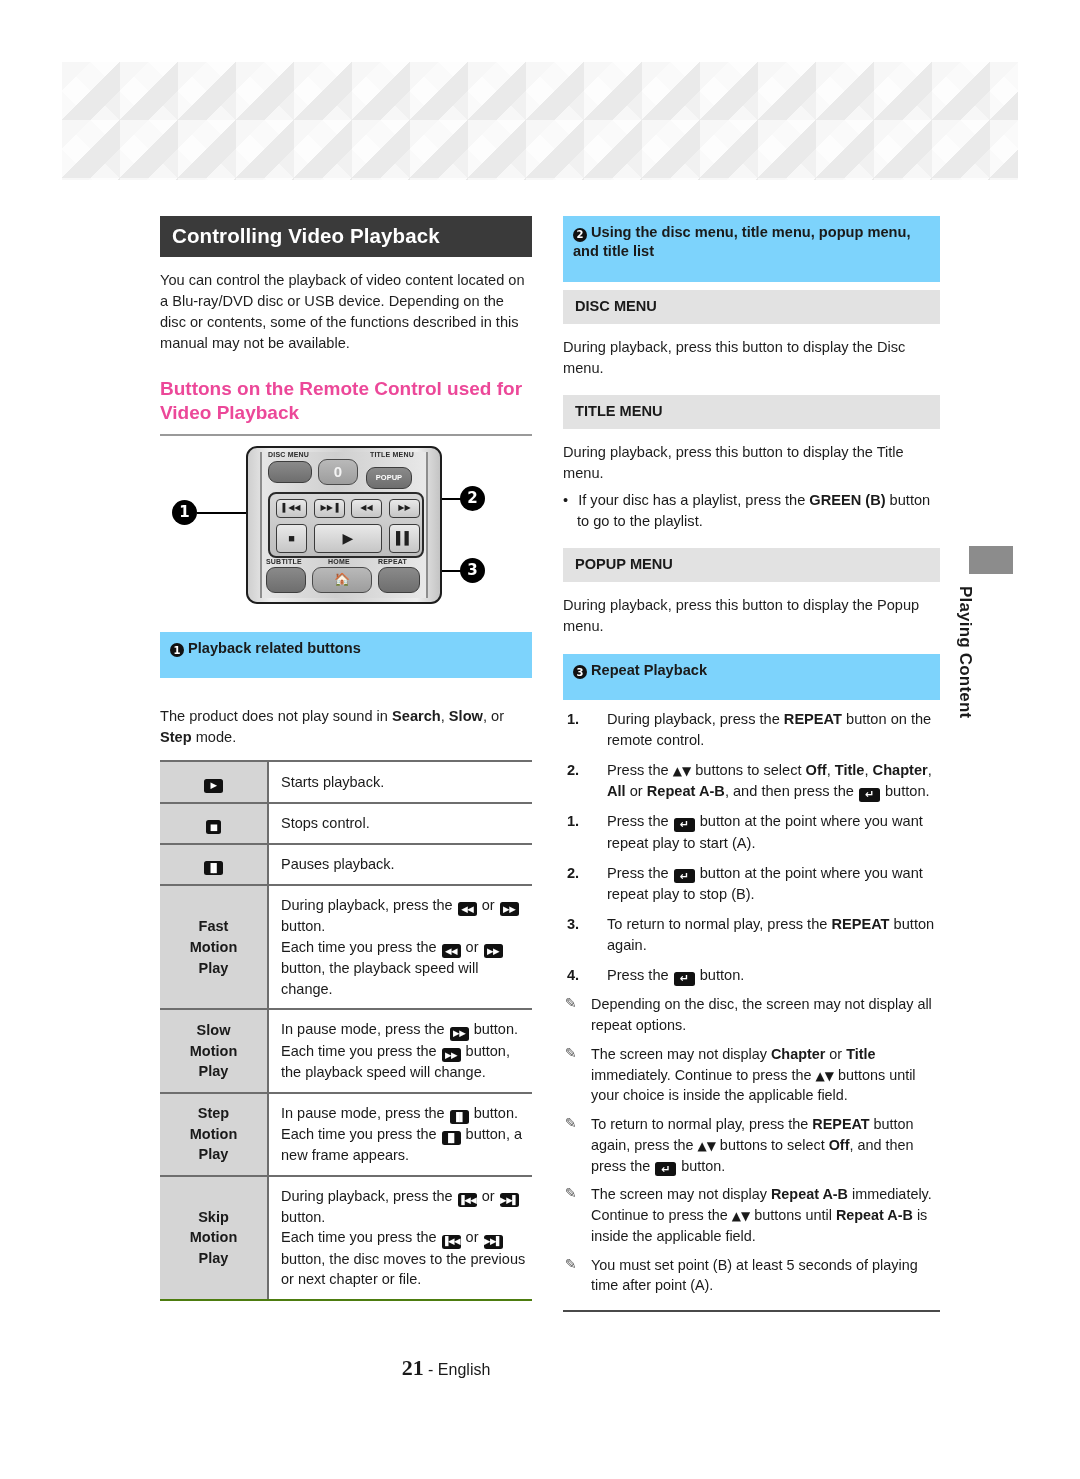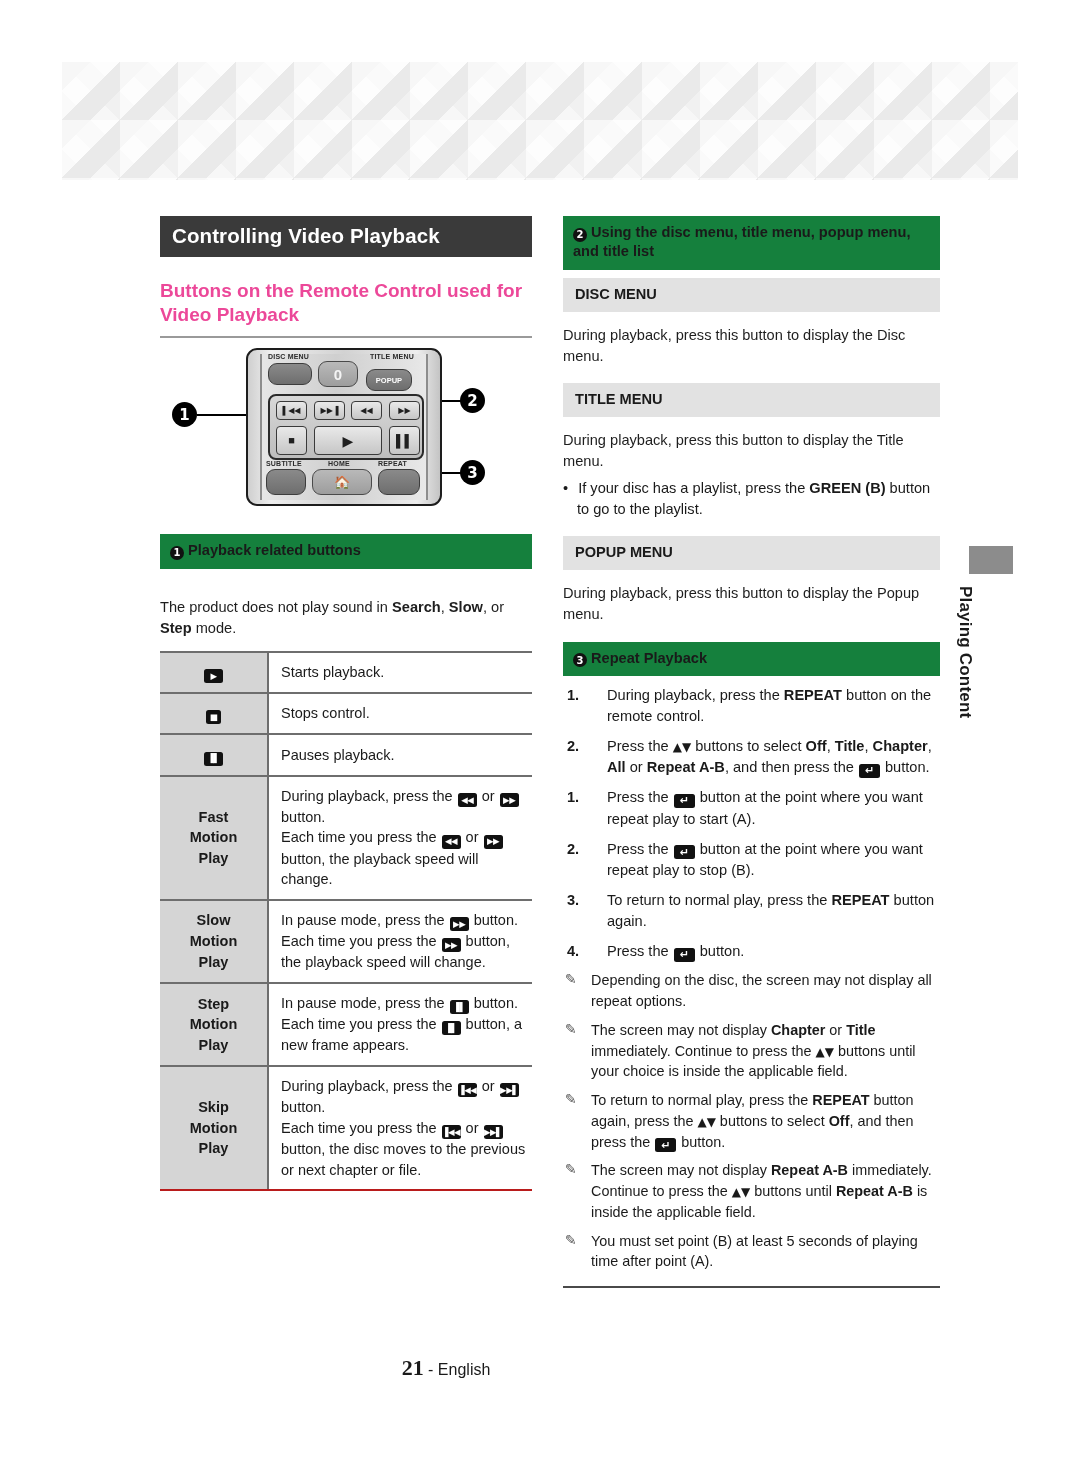--- a/index.html
+++ b/index.html
@@ -99,22 +99,22 @@
   .marker {
     position: absolute; width: 25px; height: 25px; border-radius: 50%;
     background: #000; color: #fff; font-size: 15px; font-weight: bold;
     display: flex; align-items: center; justify-content: center;
     font-family: "DejaVu Sans", sans-serif;
   }
   .leader { position: absolute; height: 2px; background: #000; }
 
   
   .cap-bar {
-    background: #15803d; font-size: 14.6px; font-weight: bold;
-    padding: 7px 10px 8px 10px; line-height: 1.32;
+    background: #7dd3fc; font-size: 14.6px; font-weight: bold;
+    padding: 7px 10px 20px 10px; line-height: 1.32;
   }
   .cap-bar-light {
     background: #e2e2e2; font-size: 14.6px; font-weight: bold;
     padding: 7px 10px 8px 12px; line-height: 1.32;
   }
   .num-badge{
     display:inline-flex; align-items:center; justify-content:center;
     width:14px; height:14px; border-radius:50%;
     background:#111; color:#fff; font-size:10px; font-weight:bold;
     vertical-align: -1px; margin-right: 4px;
@@ -151,21 +151,21 @@
     padding-left: 44px; position: relative;
   }
   ol.steps > li .n { position: absolute; left: 4px; top: 0; font-weight: bold; }
 
   
   table.btns { width: 100%; border-collapse: collapse; margin-top: 12px; }
   table.btns td {
     border-top: 2px solid #6e6e6e;
     font-size: 14.5px; line-height: 1.42; vertical-align: middle;
   }
-  table.btns tr:last-child td { border-bottom: 2px solid #b91c1c; }
+  table.btns tr:last-child td { border-bottom: 2px solid #4d7c0f; }
   td.k {
     width: 108px; background: #d5d5d5; text-align: center;
     font-weight: bold; padding: 9px 4px; border-right: 2px solid #6e6e6e;
   }
   td.v { padding: 9px 0 9px 12px; }
 
   
   .side-tab { position: absolute; left: 969px; top: 546px; width: 44px; height: 28px; background: #8c8c8c; }
   .side-label {
     position: absolute; left: 955px; top: 586px;
@@ -185,20 +185,21 @@
 <body>
 
 <div class="page">
 
   <div class="header-band"></div>
 
   <div class="col-left">
 
     <div class="title-bar">Controlling Video Playback</div>
 
+    <div class="body-text">You can control the playback of video content located on a Blu-ray/DVD disc or USB device. Depending on the disc or contents, some of the functions described in this manual may not be available.</div>
 
     <h2 class="sub">Buttons on the Remote Control used for Video Playback</h2>
     <div class="rule"></div>
 
     <div class="remote-wrap">
 
       <div class="marker" style="left:12px; top:58px;">1</div>
       <div class="leader" style="left:37px; top:70px; width:66px;"></div>
 
       <div class="marker" style="left:300px; top:44px;">2</div>

